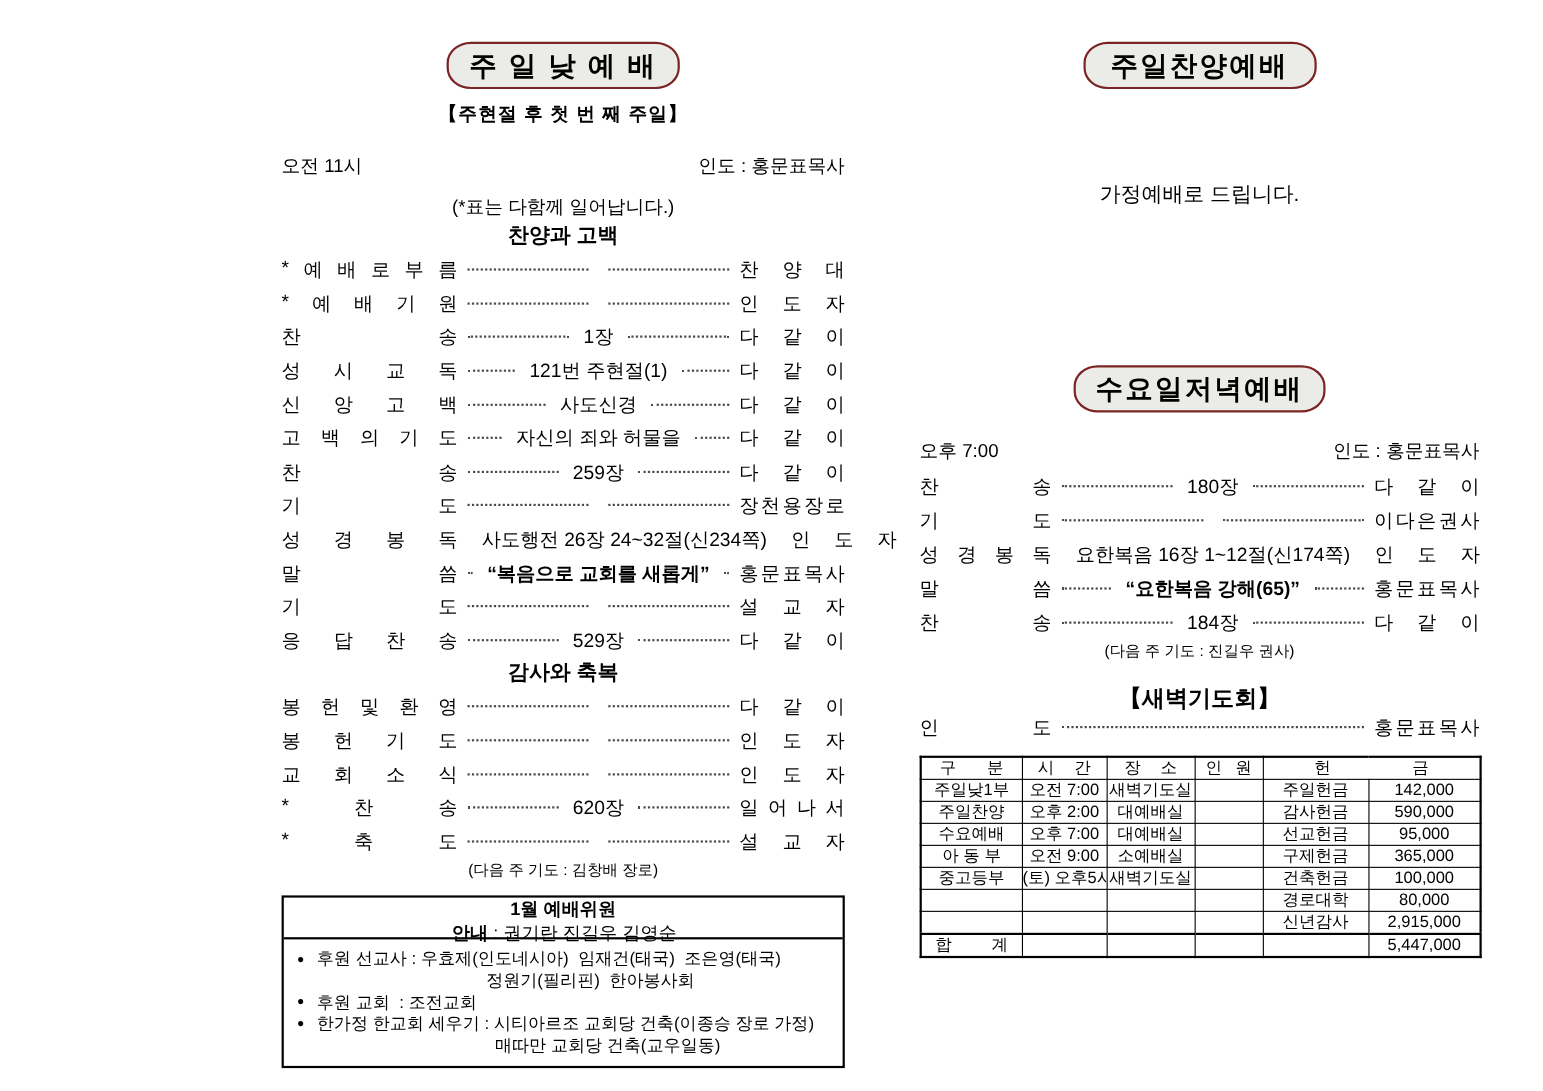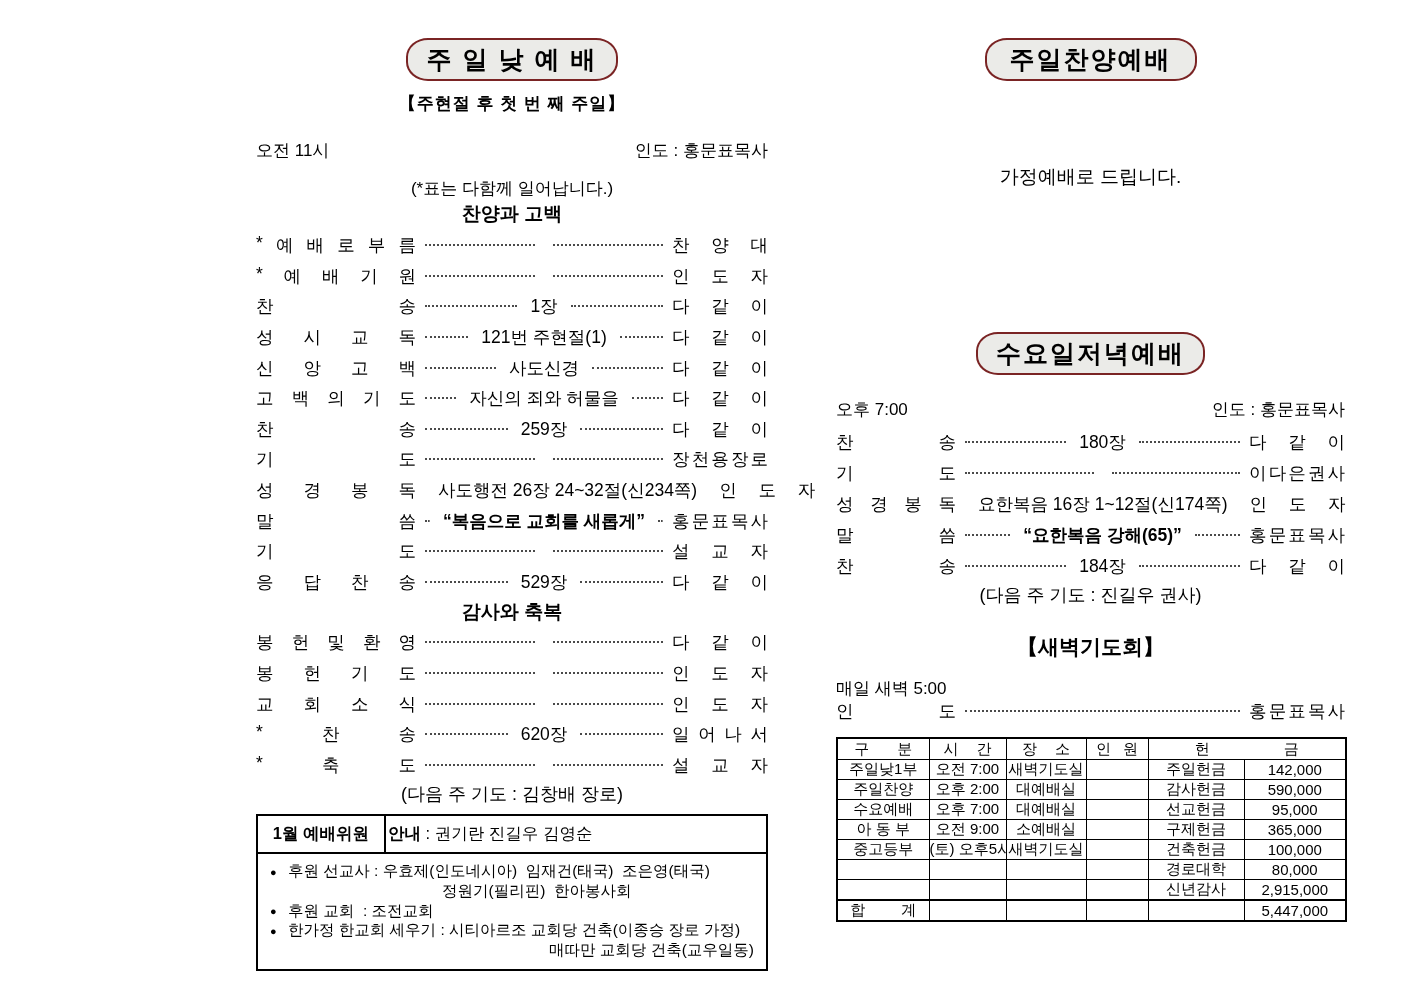--- a/index.html
+++ b/index.html
@@ -31,37 +31,37 @@
   .sec-head{margin-top:4px;text-align:center;font-weight:bold;font-size:19px;height:23px;}
   .rows{margin-top:6px;}
   .row{display:flex;align-items:center;height:30.6px;font-size:17.5px;}
   .lbl{display:inline-flex;justify-content:space-between;width:160px;flex:none;}
   .page-right .lbl{width:120px;}
   .rv{display:inline-flex;justify-content:space-between;width:96px;flex:none;}
   .leader{flex:1;height:0;border-top:2px dotted #4a4a4a;margin:0 9px;}
   .mid{flex:none;text-align:center;padding:0 4px;white-space:pre;}
   .mid:empty{display:none;padding:0;}
   .mid.bold{font-weight:bold;}
-  .next-prayer{text-align:center;font-size:18px;height:22px;margin-top:2px;}
+  .next-prayer{text-align:center;font-size:14px;height:22px;margin-top:2px;}
 
   .committee{margin-top:10px;border:2px solid #000;}
-  .committee-head{display:flex;border-bottom:2px solid #000;height:38px;align-items:center;}
+  .committee-head{display:flex;border-bottom:2px solid #000;height:38px;align-items:center;flex-direction:column;}
   .committee-month{width:126px;flex:none;text-align:center;font-weight:bold;font-size:16.5px;}
   .committee-div{width:0;border-left:2px solid #000;height:100%;}
   .committee-guide{padding-left:2px;font-size:16.5px;white-space:pre;}
   .committee-guide b{font-weight:bold;}
   .committee-body{padding:8px 12px 9px 12px;font-size:15.5px;}
   .cline{display:flex;height:19.6px;align-items:center;white-space:pre;}
   .cline .bullet{width:18px;flex:none;font-size:11px;}
   .cline.cont{padding-left:172px;}
-  .cline.cont2{padding-left:180px;justify-content:flex-end;}
+  .cline.cont2{padding-left:180px;}
 
   .praise-note{margin-top:84px;text-align:center;font-size:19px;height:22px;}
   .wed-oval{margin-top:146px;}
-  .dawn-title{margin-top:28px;text-align:center;font-weight:bold;font-size:21px;height:26px;}
+  .dawn-title{margin-top:16px;text-align:center;font-weight:bold;font-size:21px;height:26px;}
   .dawn-time{margin-top:18px;font-size:17px;height:20px;}
 
   table.stats{margin-top:12px;border-collapse:collapse;border:2px solid #000;width:509px;table-layout:fixed;}
   table.stats td{border:1px solid #000;font-size:15px;text-align:center;height:19.8px;padding:0;white-space:pre;overflow:hidden;}
   td.t-title{font-weight:bold;font-size:17.5px;height:24px;border-bottom:2px solid #000;letter-spacing:1px;}
   .j{display:inline-flex;justify-content:space-between;vertical-align:middle;}
   .j-cat{width:58px;} .j-sm{width:48px;} .j-xs{width:42px;} .j-off{width:104px;} .j-tot{width:66px;}
   td.c-time{font-size:13.5px;}
   td.c-amt{text-align:right;padding-right:9px;}
   tr.total td{border-top:2px solid #000;}
@@ -457,21 +457,20 @@
           <span>다</span>
           <span>같</span>
           <span>이</span>
         </span>
       </div>
   </div>
 
   <div class="next-prayer">(다음 주 기도 : 진길우 권사)</div>
 
   <div class="dawn-title">【새벽기도회】</div>
-  <div class="dawn-time">매일 새벽 5:00</div>
   <div class="row" style="height:28px;">
       <span class="lbl">
         <span>인</span>
         <span>도</span>
       </span>
       <span class="leader"></span>
       <span class="rv">
         <span>홍</span>
         <span>문</span>
         <span>표</span>

